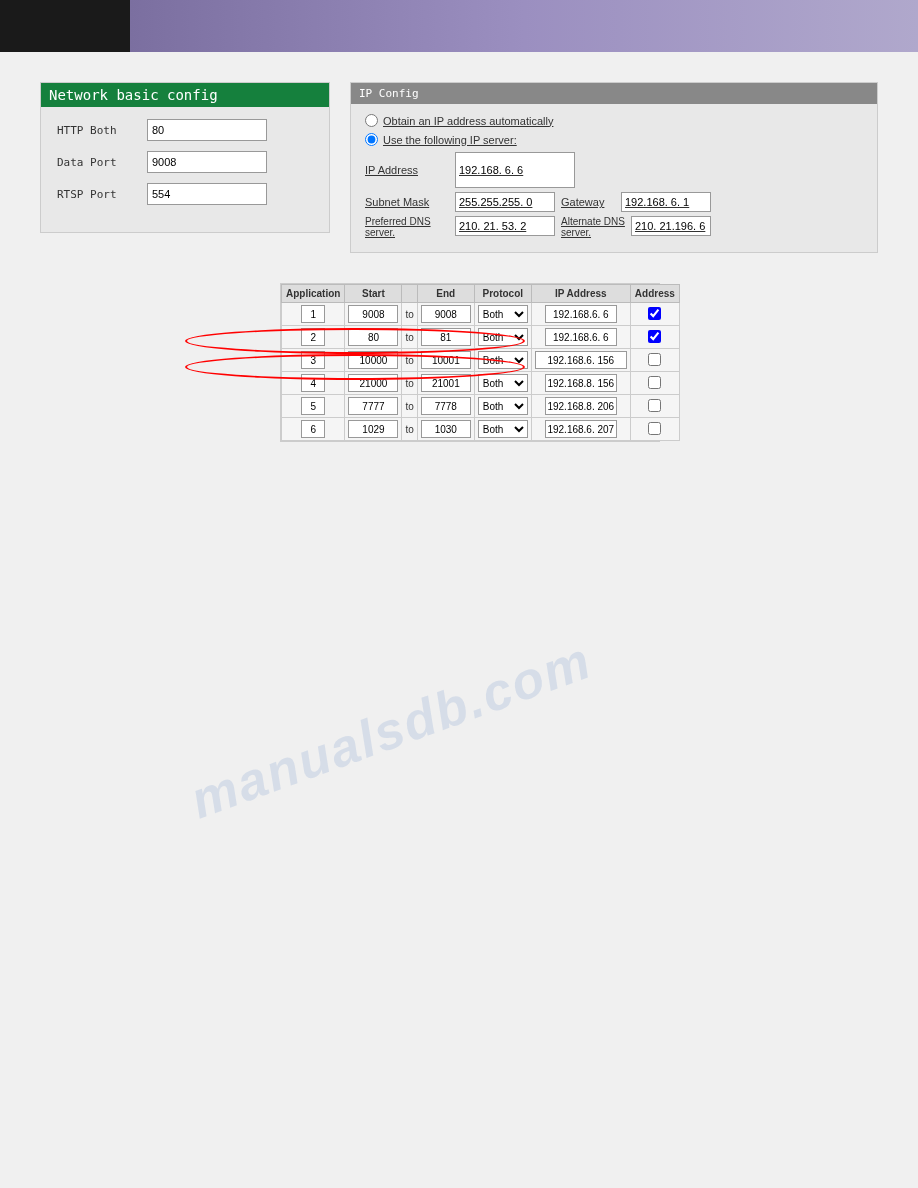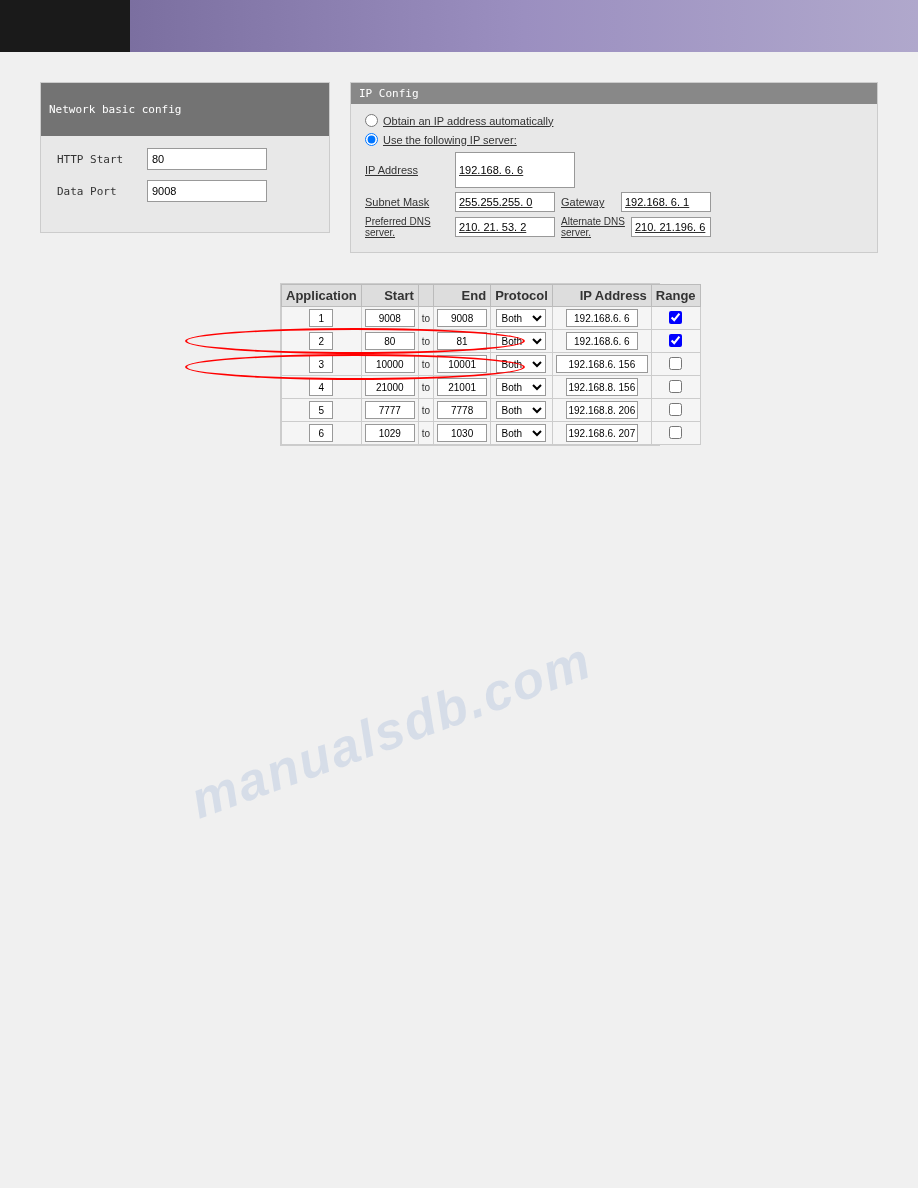--- a/index.html
+++ b/index.html
@@ -33,24 +33,24 @@
     }
 
     
     .panel {
       background: #e8e8e8;
       border: 1px solid #ccc;
       margin-bottom: 20px;
       width: 290px;
     }
     .panel-title {
-      background: #737373;
+      background: #15803d;
       color: #fff;
-      padding: 20px 8px;
-      font-size: 11px;
+      padding: 4px 8px;
+      font-size: 14px;
       font-family: monospace;
     }
     .panel-body {
       padding: 12px 16px;
     }
     .form-row {
       display: flex;
       align-items: center;
       margin-bottom: 10px;
     }
@@ -120,23 +120,23 @@
     }
     .port-table {
       width: 100%;
       border-collapse: collapse;
       font-size: 11px;
     }
     .port-table th {
       background: #ddd;
       border: 1px solid #bbb;
       padding: 3px 4px;
-      text-align: right;
+      text-align: center;
       font-weight: bold;
-      font-size: 13px;
+      font-size: 10px;
     }
     .port-table td {
       border: 1px solid #ccc;
       padding: 2px 3px;
       text-align: center;
       background: #f5f5f5;
     }
     .port-table input[type=text] {
       width: 50px;
       height: 18px;
@@ -198,29 +198,33 @@
 
 <div class="content">
 
   <div class="top-panels">
 
     <div class="panel">
       <div class="panel-title">Network basic config</div>
       <div class="panel-body">
 
         <div class="form-row">
-          <span class="form-label">HTTP Start</span>
+          <span class="form-label">HTTP Both</span>
           <input class="form-input" type="text" value="80" style="">
         </div>
 
         <div class="form-row">
           <span class="form-label">Data Port</span>
           <input class="form-input" type="text" value="9008" style="">
         </div>
 
+        <div class="form-row">
+          <span class="form-label">RTSP Port</span>
+          <input class="form-input" type="text" value="554" style="">
+        </div>
       </div>
     </div>
 
     <div class="ip-panel">
       <div class="ip-panel-title">IP Config</div>
       <div class="ip-panel-body">
         <div class="radio-row">
           <input type="radio" name="ip_mode" style="">
           <span>Obtain an IP address automatically</span>
         </div>
@@ -233,21 +237,21 @@
           <div style="display:flex; align-items:center; margin-bottom:4px;">
             <span style="width:90px;">IP Address</span>
             <input type="text" style="width: 120px; height: 36px; border: 1px solid rgb(153, 153, 153); font-size: 11px; padding: 1px 3px;" value="192.168. 6. 6">
           </div>
           <div style="display:flex; align-items:center; margin-bottom:4px;">
             <span style="width:90px;">Subnet Mask</span>
             <input type="text" style="width: 100px; height: 20px; border: 1px solid rgb(153, 153, 153); font-size: 11px; padding: 1px 3px;" value="255.255.255. 0">
             <span style="width:60px; margin-left:6px;">Gateway</span>
             <input type="text" style="width: 90px; height: 20px; border: 1px solid rgb(153, 153, 153); font-size: 11px; padding: 1px 3px;" value="192.168. 6. 1">
           </div>
-          <div style="display:flex; align-items:center; margin-bottom:4px;">
+          <div style="display:flex; margin-bottom:4px;">
             <span style="width:90px; font-size:10px;">Preferred DNS server.</span>
             <input type="text" style="width: 100px; height: 20px; border: 1px solid rgb(153, 153, 153); font-size: 11px; padding: 1px 3px;" value="210. 21. 53. 2">
             <span style="width:70px; margin-left:6px; font-size:10px;">Alternate DNS server.</span>
             <input type="text" style="width: 80px; height: 20px; border: 1px solid rgb(153, 153, 153); font-size: 11px; padding: 1px 3px;" value="210. 21.196. 6">
           </div>
         </div>
       </div>
     </div>
 
   </div>
@@ -256,21 +260,21 @@
     <div class="port-range-container">
       <table class="port-table">
         <thead>
           <tr>
             <th>Application</th>
             <th>Start</th>
             <th></th>
             <th>End</th>
             <th>Protocol</th>
             <th>IP Address</th>
-            <th>Range</th>
+            <th>Address</th>
           </tr>
         </thead>
         <tbody id="port-table-body">
         <tr>
               <td><input type="text" value="1" style="width: 24px;"></td>
               <td><input type="text" value="9008" style=""></td>
               <td class="to-text">to</td>
               <td><input type="text" value="9008" style=""></td>
               <td><select><option value="Both">Both</option><option value="TCP">TCP</option><option value="UDP">UDP</option></select></td>
               <td class="ip-cell"><input type="text" value="192.168.6. 6" style="width: 72px;"></td>

